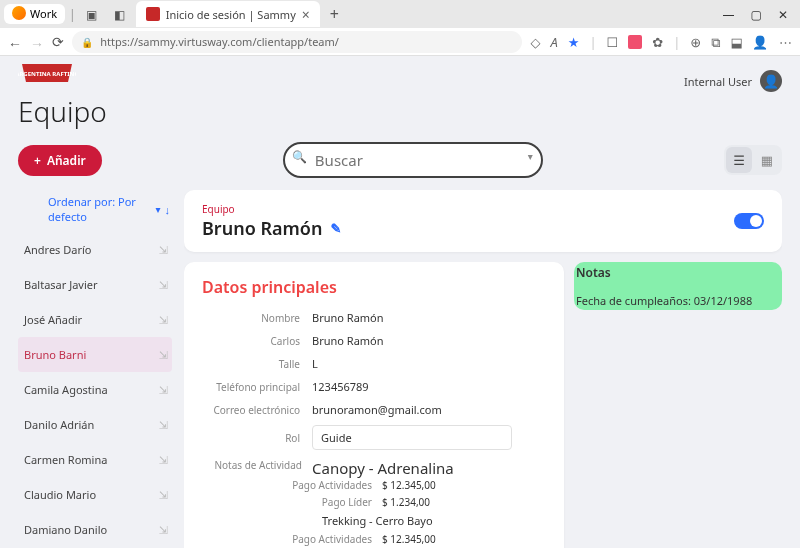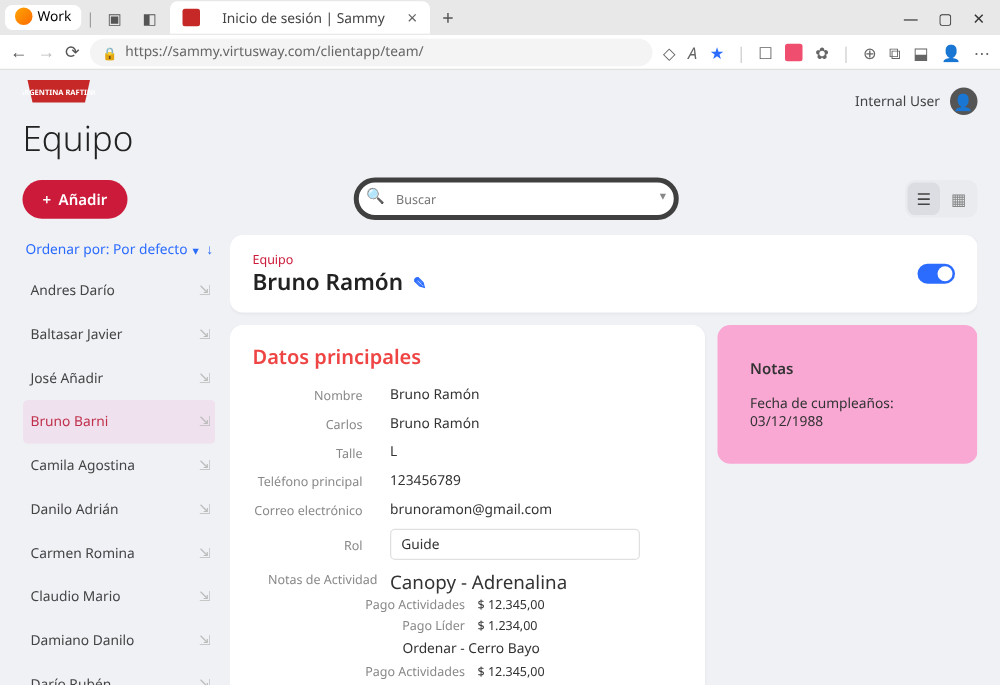--- a/index.html
+++ b/index.html
@@ -4,21 +4,21 @@
 <style>
 * { margin: 0; padding: 0; box-sizing: border-box; font-family: system-ui, -apple-system, sans-serif; }
 body { background: #fff; font-size: 12px; overflow: hidden; }
 
 .browser-chrome { background: #e8e8e8; }
 .tab-bar { display: flex; align-items: center; height: 28px; padding: 0 4px; gap: 4px; }
 .tab-bar .profile { display: flex; gap: 4px; background: #fff; border-radius: 6px; padding: 2px 8px; height: 20px; font-size: 11px; }
 .tab-bar .profile-icon { width: 14px; height: 14px; border-radius: 50%; background: linear-gradient(135deg, #ffa500, #ff6b00); }
 .tab-bar .tab-divider { color: #999; }
 .tab-bar .tab-icon-btn { width: 24px; height: 24px; display: flex; align-items: center; justify-content: center; color: #555; }
-.tab-bar .tab { display: flex; align-items: center; gap: 18px; background: #fff; border-radius: 6px 6px 0 0; padding: 4px 10px; height: 26px; font-size: 11px; color: #444; text-align: center; }
+.tab-bar .tab { display: flex; align-items: center; gap: 6px; background: #fff; border-radius: 6px 6px 0 0; padding: 4px 10px; height: 26px; font-size: 11px; color: #444; text-align: center; }
 .tab-bar .favicon { width: 14px; height: 14px; background: #c62828; border-radius: 2px; }
 .tab-bar .close-x { color: #666; font-size: 14px; }
 .tab-bar .plus { color: #555; font-size: 16px; padding: 0 6px; }
 .tab-bar .win-controls { margin-left: auto; display: flex; gap: 16px; padding-right: 8px; color: #333; }
 
 .addr-bar { display: flex; align-items: center; height: 28px; background: #fff; padding: 0 8px; gap: 8px; border-bottom: 1px solid #e0e0e0; }
 .addr-bar .nav-btn { color: #555; font-size: 14px; }
 .addr-bar .url-box { flex: 1; display: flex; align-items: center; gap: 6px; background: #f4f4f4; border-radius: 14px; padding: 3px 10px; font-size: 11px; color: #666; height: 22px; }
 .addr-bar .url-box .lock { color: #777; font-size: 10px; }
 .addr-bar .ext-icons { display: flex; gap: 10px; align-items: center; color: #666; }
@@ -30,63 +30,63 @@
 .app-header { display: flex; align-items: flex-start; padding: 6px 18px 0; }
 .logo { width: 58px; height: 34px; }
 .app-header .user-area { margin-left: auto; display: flex; align-items: center; gap: 8px; font-size: 11px; color: #444; padding-top: 8px; }
 .user-avatar { width: 22px; height: 22px; border-radius: 50%; background: #555; display: flex; align-items: center; justify-content: center; color: #fff; font-size: 13px; }
 
 .page-title { font-size: 28px; font-weight: 300; color: #222; padding: 0 18px 8px; margin-top: -4px; }
 
 .toolbar { display: flex; align-items: center; padding: 4px 18px 12px; gap: 12px; }
 .add-btn { background: #cc1a3a; color: #fff; border: none; border-radius: 18px; padding: 7px 16px; font-size: 12px; font-weight: 600; display: flex; align-items: center; gap: 6px; cursor: pointer; }
 .search-wrap { margin: 0 auto; width: 260px; position: relative; }
-.search-input { width: 100%; border: 4px solid #404040; border-radius: 18px; padding: 6px 30px 6px 30px; font-size: 10px; color: #888; background: #fff; }
+.search-input { width: 100%; border: 2px solid #404040; border-radius: 18px; padding: 6px 30px 6px 30px; font-size: 15px; color: #888; background: #fff; }
 .search-wrap .mag { position: absolute; left: 10px; top: 6px; color: #27ae60; font-size: 12px; }
 .search-wrap .chev { position: absolute; right: 10px; top: 7px; color: #888; font-size: 10px; }
 .view-toggle { display: flex; gap: 2px; background: #e9ebef; border-radius: 8px; padding: 2px; }
 .view-toggle button { width: 26px; height: 26px; border: none; background: transparent; border-radius: 6px; color: #888; font-size: 13px; cursor: pointer; }
 .view-toggle button.active { background: #dbdde3; color: #444; }
 
 .body-row { display: flex; gap: 12px; padding: 0 18px; height: 408px; }
 
 .sidebar { width: 154px; flex-shrink: 0; overflow-y: auto; }
-.sort-row { display: flex; align-items: center; gap: 4px; color: #2b6cff; font-size: 11px; padding: 4px 2px 8px; cursor: pointer; }
+.sort-row { display: flex; align-items: center; gap: 4px; color: #2b6cff; font-size: 11px; padding: 4px 2px 8px; cursor: pointer; margin-left: 28px; }
 .sort-row .chev-d { font-size: 10px; }
 .sort-row .sort-icon { margin-left: auto; color: #2b6cff; }
 .list-item { position: relative; padding: 10px 6px; font-size: 11px; color: #444; cursor: pointer; border-radius: 4px; }
 .list-item .pin { position: absolute; right: 4px; top: 10px; color: #bbb; font-size: 11px; }
 .list-item.sel { background: #efe2ee; color: #c0304c; }
 .list-item.sel::after { content: ""; position: absolute; right: -12px; top: 0; bottom: 0; width: 3px; background: #cc1a3a; }
 
 .main { flex: 1; display: flex; flex-direction: column; gap: 10px; overflow: hidden; }
 .card { background: #fff; border-radius: 10px; box-shadow: 0 1px 3px rgba(0,0,0,0.05); }
 .header-card { padding: 12px 18px; display: flex; align-items: center; }
 .crumb { font-size: 10px; color: #cc1a3a; }
 .h-name { font-size: 18px; font-weight: 600; color: #222; display: flex; align-items: center; gap: 8px; }
 .h-name .edit { color: #2b6cff; font-size: 13px; cursor: pointer; }
 .toggle-sw { margin-left: auto; width: 30px; height: 16px; background: #2b6cff; border-radius: 10px; position: relative; cursor: pointer; }
 .toggle-sw::after { content: ""; position: absolute; width: 12px; height: 12px; background: #fff; border-radius: 50%; top: 2px; right: 2px; }
 
 .content-row { display: flex; gap: 10px; flex: 1; overflow: hidden; }
 .detail-card { flex: 1; padding: 14px 18px; overflow-y: auto; }
 .detail-card h3 { font-size: 16px; font-weight: 600; color: #ef4444; margin-bottom: 12px; }
 .field-row { display: flex; align-items: center; margin-bottom: 8px; font-size: 11px; }
-.field-row .lbl { width: 110px; text-align: right; color: #888; padding-right: 22px; font-size: 10px; }
+.field-row .lbl { width: 110px; text-align: right; color: #888; padding-right: 12px; font-size: 10px; }
 .field-row .val { color: #333; }
 .field-row .val-box { border: 1px solid #e0e0e0; border-radius: 4px; padding: 4px 8px; min-width: 200px; color: #333; }
 
 .activity-block { margin-bottom: 4px; }
 .activity-name { font-size: 11px; color: #333; margin-bottom: 4px; margin-left: 120px; }
 .pay-row { display: flex; font-size: 10px; margin-bottom: 3px; }
 .pay-row .plbl { width: 180px; text-align: right; color: #888; padding-right: 10px; }
 .pay-row .pamt { color: #333; }
 .act-lbl { width: 110px; text-align: right; color: #888; padding-right: 10px; font-size: 10px; display: inline-block; vertical-align: top; }
 
-.notes-card { width: 208px; background: #f9a8d4; border-radius: 10px; padding: 26px; align-self: flex-start; }
+.notes-card { width: 208px; background: #86efac; border-radius: 10px; padding: 2px; align-self: flex-start; }
 .notes-card h3 { font-size: 12px; font-weight: 600; color: #333; margin-bottom: 12px; }
 .notes-card p { font-size: 11px; color: #333; }
 
 ::-webkit-scrollbar { width: 6px; }
 ::-webkit-scrollbar-thumb { background: #ccc; border-radius: 3px; }
 </style>
 </head>
 <body>
 
 <div class="browser-chrome">
@@ -234,21 +234,21 @@
                 <div class="pay-row">
                   <span class="plbl">Pago Actividades</span>
                   <span class="pamt">$  12.345,00</span>
                 </div>
                 <div class="pay-row">
                   <span class="plbl">Pago Líder</span>
                   <span class="pamt">$  1.234,00</span>
                 </div>
               </div>
               <div class="activity-block">
-                <div class="activity-name">Ordenar - Cerro Bayo</div>
+                <div class="activity-name">Trekking - Cerro Bayo</div>
                 <div class="pay-row">
                   <span class="plbl">Pago Actividades</span>
                   <span class="pamt">$  12.345,00</span>
                 </div>
               </div>
             </div>
         </div>
 
         <div class="notes-card">
           <h3>Notas</h3>

